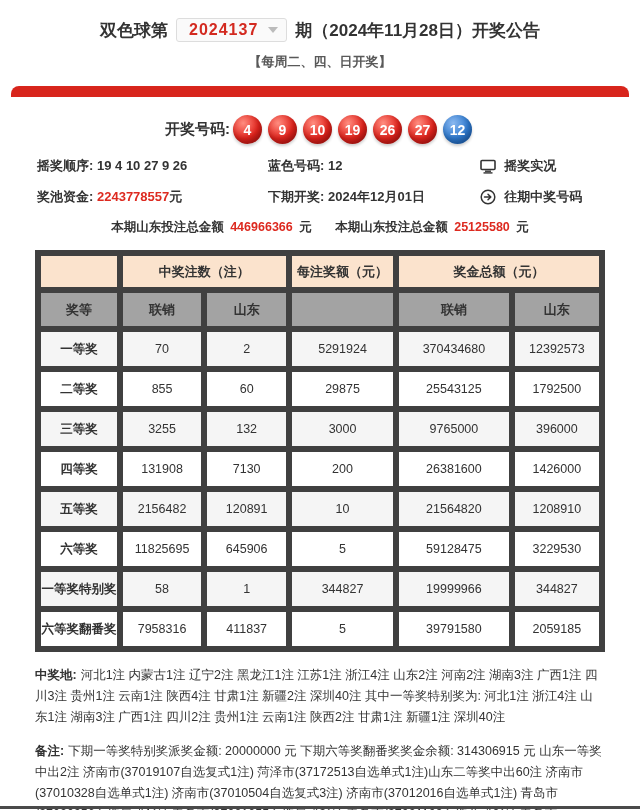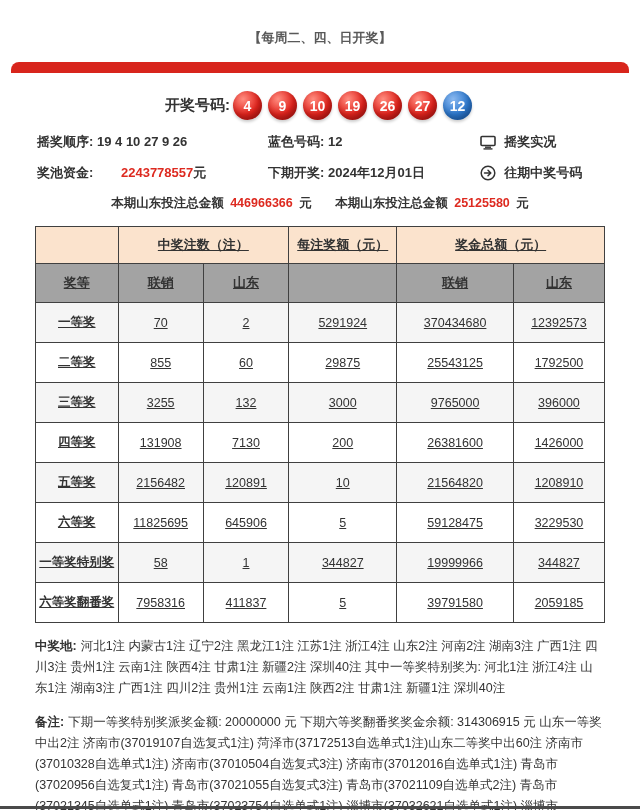--- a/index.html
+++ b/index.html
@@ -32,44 +32,52 @@
     box-shadow: inset -2px -4px 6px rgba(0,0,0,.25), 0 2px 3px rgba(0,0,0,.2);
   }
   .ball.red  { background:radial-gradient(circle at 35% 28%, #ff8d80, #e3241d 55%, #b40f0e); }
   .ball.blue { background:radial-gradient(circle at 35% 28%, #8ab8ef, #2e7ad0 55%, #1a5cb0); }
 
   .info-grid { font-size:13px; font-weight:bold; margin:4px 2px 2px; }
   .info-row { display:flex; align-items:center; margin:13px 0; }
   .info-cell-left { width:245px; }
   .info-cell-mid { width:225px; }
   .info-cell-right { width:130px; display:flex; align-items:center; gap:8px; cursor:pointer; color:#333; }
-  .red-num { color:#dd2a20;margin-left:24px; }
+  .red-num { color:#dd2a20; }
   .icn { display:inline-flex; flex:none; }
 
   .totals-line { text-align:center; font-size:12.5px; font-weight:bold; margin:10px 0 14px; }
   .totals-line .seg { margin:0 10px; }
   .totals-line .red-num { margin:0 3px; }
 
   table.prize { width:100%; border-collapse:collapse; text-align:center; font-size:12.5px; }
-  table.prize th, table.prize td { border:1px solid #404040;text-decoration:underline; }
+  table.prize th, table.prize td { border:6px solid #404040; }
   .group-row th { background:#fbe3cd; height:37px; font-size:13px; font-weight:bold; border-color:#fbe3cd; }
   .colhead-row th { background:#a3a3a3; height:39px; font-size:13px; font-weight:bold; }
   table.prize tbody td { height:40px; color:#333; }
   table.prize tbody td.rowname { font-weight:bold; }
   table.prize tbody tr:nth-child(odd) td { background:#f5f5f5; }
   table.prize tbody tr:nth-child(even) td { background:#ffffff; }
 
   .para { font-size:12.5px; line-height:1.68; margin-top:13px; color:#333; text-align:left; }
   .para .plabel { font-weight:bold; margin-right:4px; }
   .bottom-rule { width:640px; height:3px; background:#4a4a4a; position:absolute; top:806px; left:0; }
 </style>
 </head>
 <body>
 
 <div class="page-header">
+  <div class="title-line">
+    <span>双色球第</span>
+    <span class="period-select">
+      <span class="period-num">2024137</span>
+      <span class="chev"></span>
+    </span>
+    <span>期（2024年11月28日）开奖公告</span>
+  </div>
   <div class="subtitle">【每周二、四、日开奖】</div>
 </div>
 
 <div class="red-bar"></div>
 
 <div class="card">
 
   <div class="draw-row">
     <span class="draw-label">开奖号码:</span>
     <span id="ball-row"><span class="ball red">4</span><span class="ball red">9</span><span class="ball red">10</span><span class="ball red">19</span><span class="ball red">26</span><span class="ball red">27</span><span class="ball blue">12</span></span>

